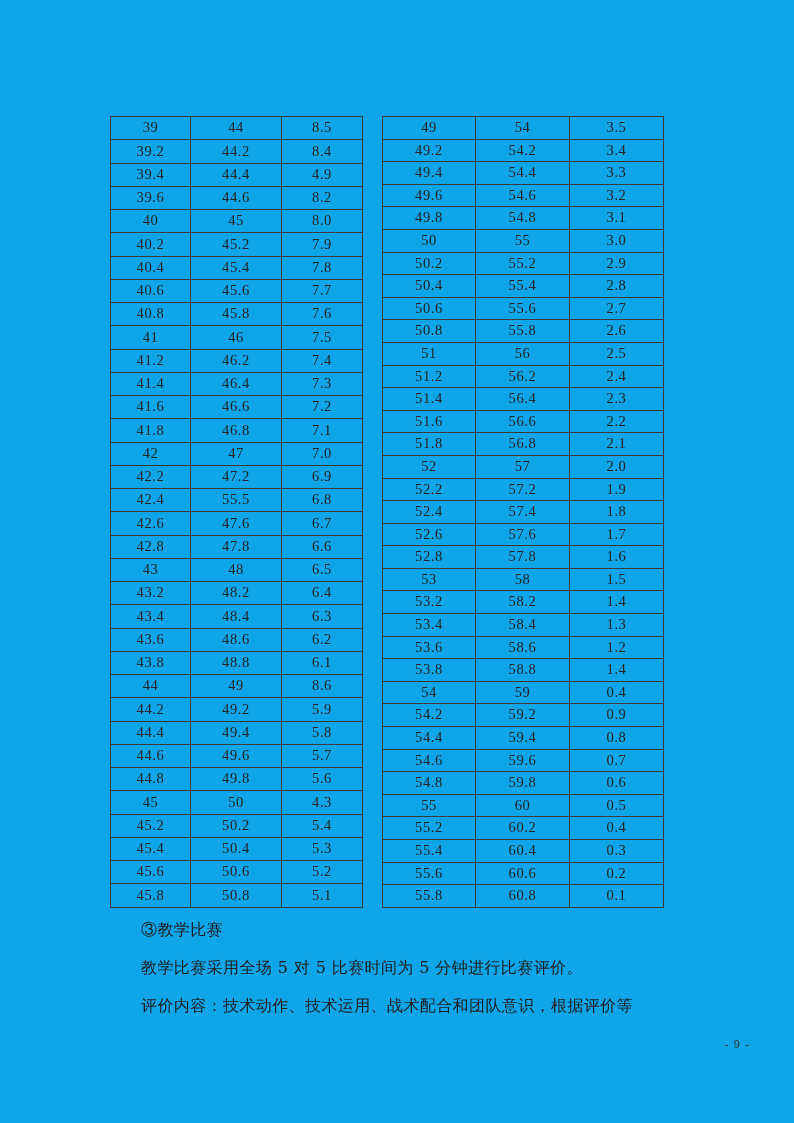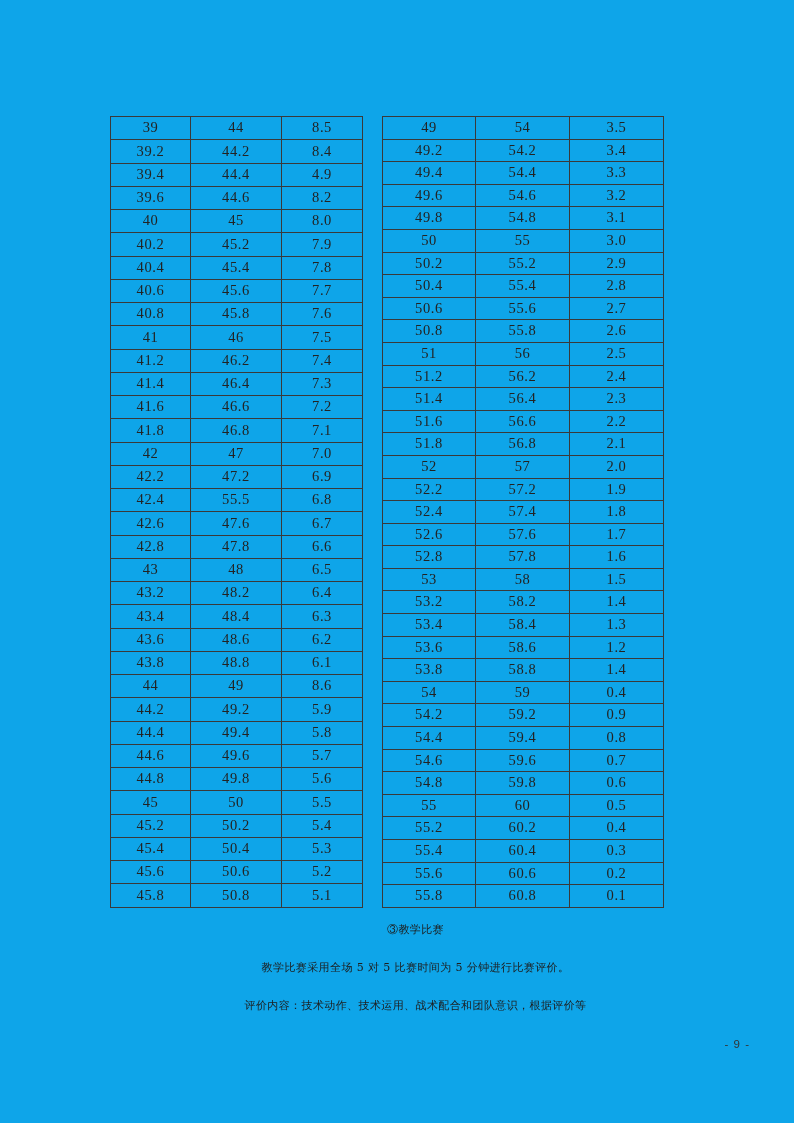--- a/index.html
+++ b/index.html
@@ -63,28 +63,27 @@
   table.score-table.right td.c2 { width: 93px; }
 
   .body-text {
     position: absolute;
     left: 110px;
     top: 916px;
     width: 580px;
   }
   .para {
     font-family: "DejaVu Serif", "Liberation Serif", serif;
-    font-size: 11px;
+    font-size: 16px;
     line-height: 27px;
     color: #1d1d1d;
     text-indent: 31px;
     letter-spacing: 0.4px;
     margin: 0 0 11px 0;
     white-space: nowrap;
-    text-align: center;
   }
   .para.last { margin-bottom: 16px; }
 
   .page-number {
     position: absolute;
     right: 44px;
     top: 1038px;
     font-family: "Liberation Sans", sans-serif;
     font-size: 11.5px;
     color: #333;
@@ -241,21 +240,21 @@
             <td class="c2">5.7</td>
           </tr>
           <tr>
             <td class="c0">44.8</td>
             <td class="c1">49.8</td>
             <td class="c2">5.6</td>
           </tr>
           <tr>
             <td class="c0">45</td>
             <td class="c1">50</td>
-            <td class="c2">5.5</td>
+            <td class="c2">4.3</td>
           </tr>
           <tr>
             <td class="c0">45.2</td>
             <td class="c1">50.2</td>
             <td class="c2">5.4</td>
           </tr>
           <tr>
             <td class="c0">45.4</td>
             <td class="c1">50.4</td>
             <td class="c2">5.3</td>

